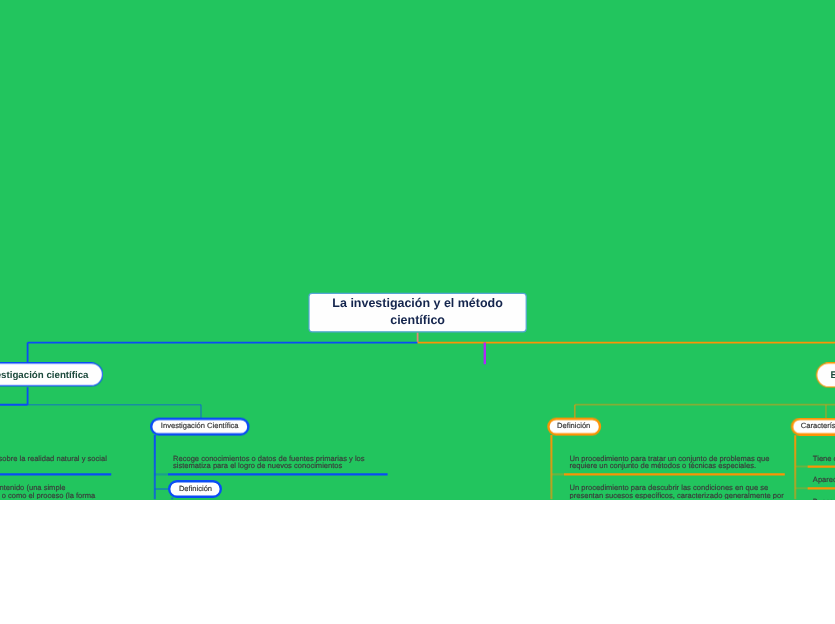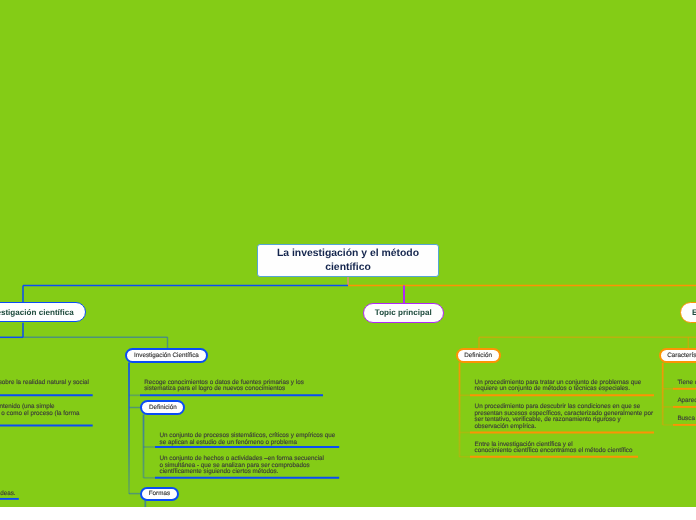--- a/index.html
+++ b/index.html
@@ -1,19 +1,19 @@
 <!DOCTYPE html>
 <html><head>
 <meta charset="utf-8">
 <style>
   html,body{margin:0;padding:0;background:#ffffff;}
   body{width:696px;height:520px;font-family:"Liberation Sans",sans-serif;
        overflow:hidden;position:relative;
        -webkit-font-smoothing:antialiased;text-rendering:geometricPrecision;}
-  #canvas{position:absolute;left:0;top:0;width:696px;height:507px;overflow:hidden;background:#84cc16;
+  #canvas{position:absolute;left:0;top:0;width:696px;height:416px;overflow:hidden;background:#22c55e;
           transform:translateZ(0);}
 
   .node{position:absolute;box-sizing:border-box;background:#fefefe;white-space:nowrap;}
 
   .root-node{
     left:257px;top:244px;width:182px;height:33px;
     border:1.5px solid #55a5d4;border-radius:3px;
     display:flex;align-items:center;justify-content:center;
   }
   .root-title{
@@ -109,23 +109,20 @@
 <line x1="673" y1="406.9" x2="696" y2="406.9" stroke="#fc9305" stroke-width="1.9" stroke-opacity="1.0"></line>
 <line x1="662.7" y1="424.9" x2="673" y2="424.9" stroke="#fc9305" stroke-width="1.7" stroke-opacity="0.24"></line>
 <line x1="673" y1="424.9" x2="696" y2="424.9" stroke="#fc9305" stroke-width="1.9" stroke-opacity="1.0"></line>
 </svg>
 <div class="node root-node">
   <div class="root-title">La investigación y el método científico</div>
 </div>
 <div class="node pill" style="left:-39px;top:302.0px;width:124.8px;height:20.3px;border-color:#0a4cf5;">
       <span>La investigación científica</span>
     </div>
-<div class="node pill" style="left:362.7px;top:302.5px;width:81.2px;height:20.3px;border-color:#b028f8;">
-      <span>Topic principal</span>
-    </div>
 <div class="node pill" style="left:679.5px;top:302.4px;width:101.9px;height:20.3px;border-color:#fc9305;">
       <span>El método científico</span>
     </div>
 <div class="node subpill" style="left:125.2px;top:348.4px;width:82.5px;height:14.4px;border-color:#0a4cf5;">
       <span>Investigación Científica</span>
     </div>
 <div class="node subpill" style="left:140.3px;top:400.2px;width:45.2px;height:14.4px;border-color:#0a4cf5;">
       <span>Definición</span>
     </div>
 <div class="node subpill" style="left:140.2px;top:486.5px;width:38.5px;height:14.4px;border-color:#0a4cf5;">

